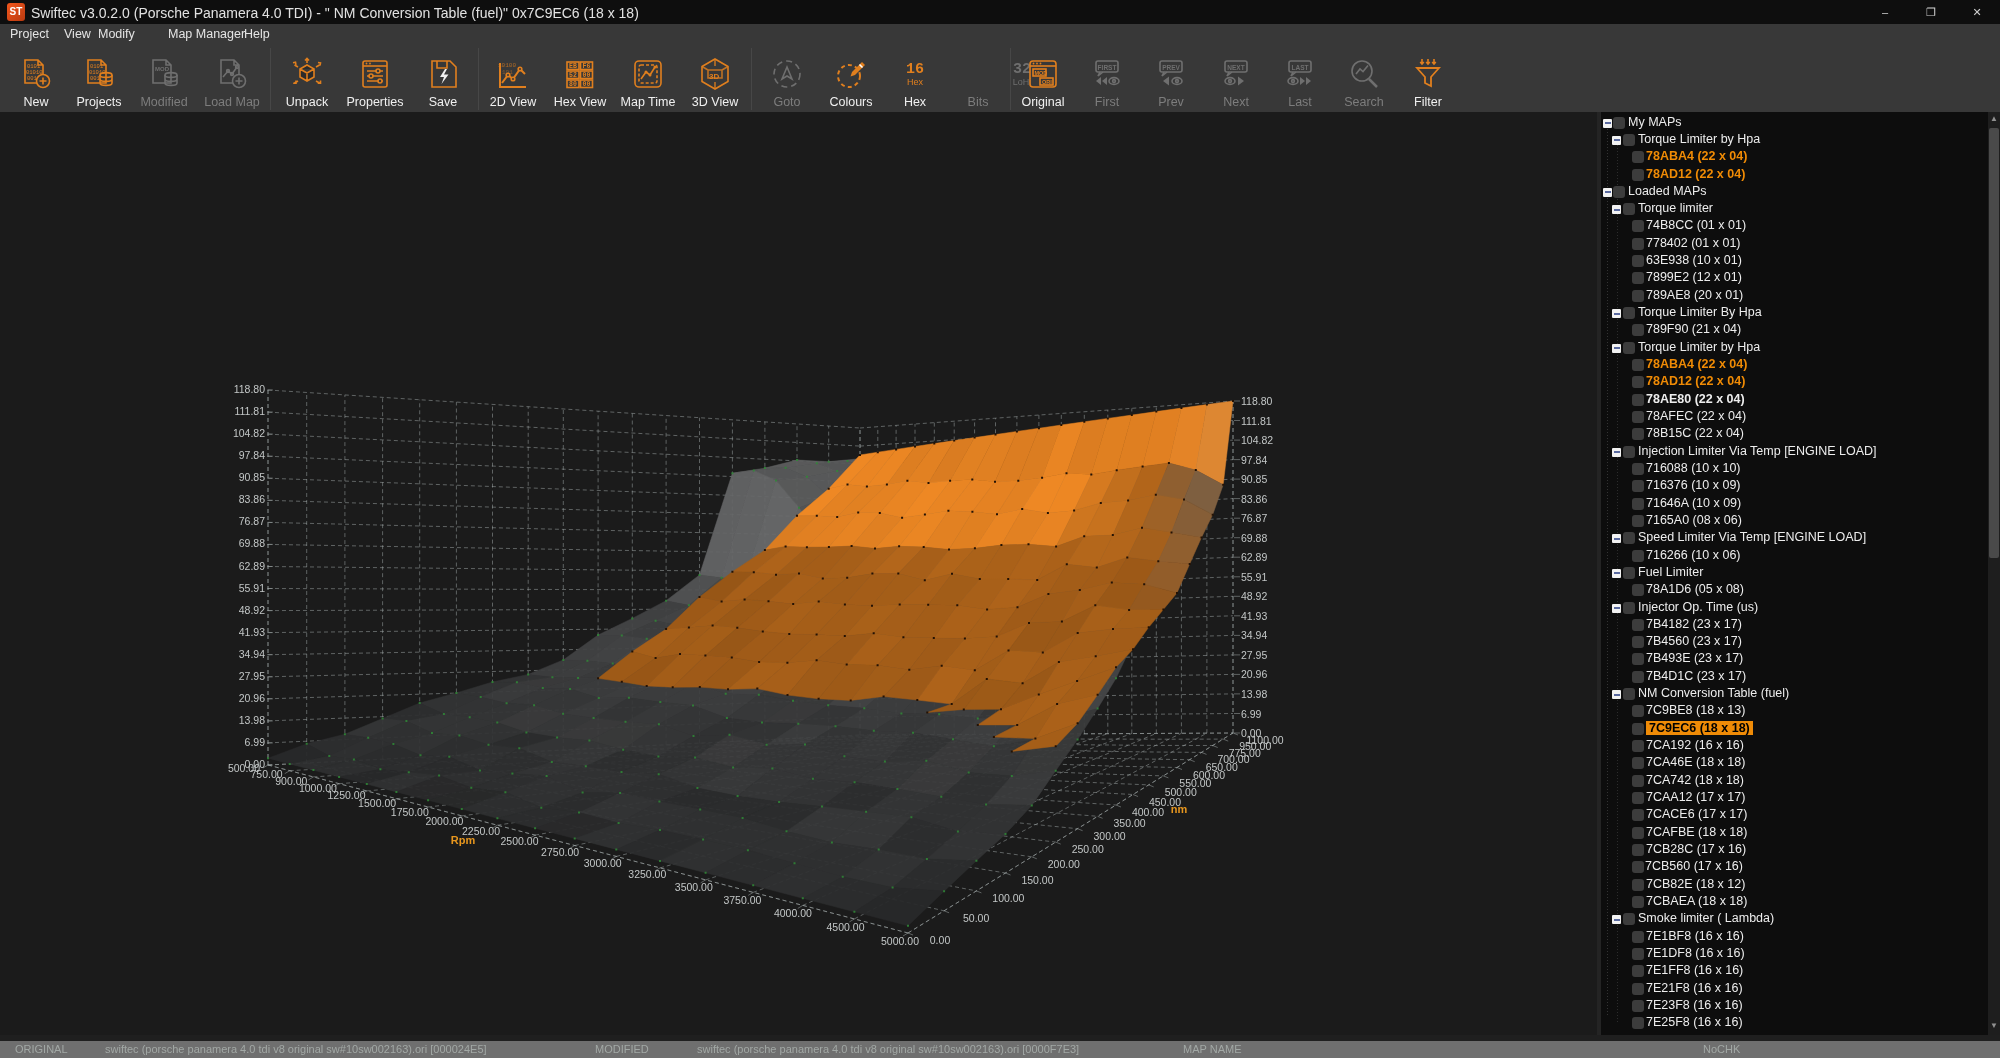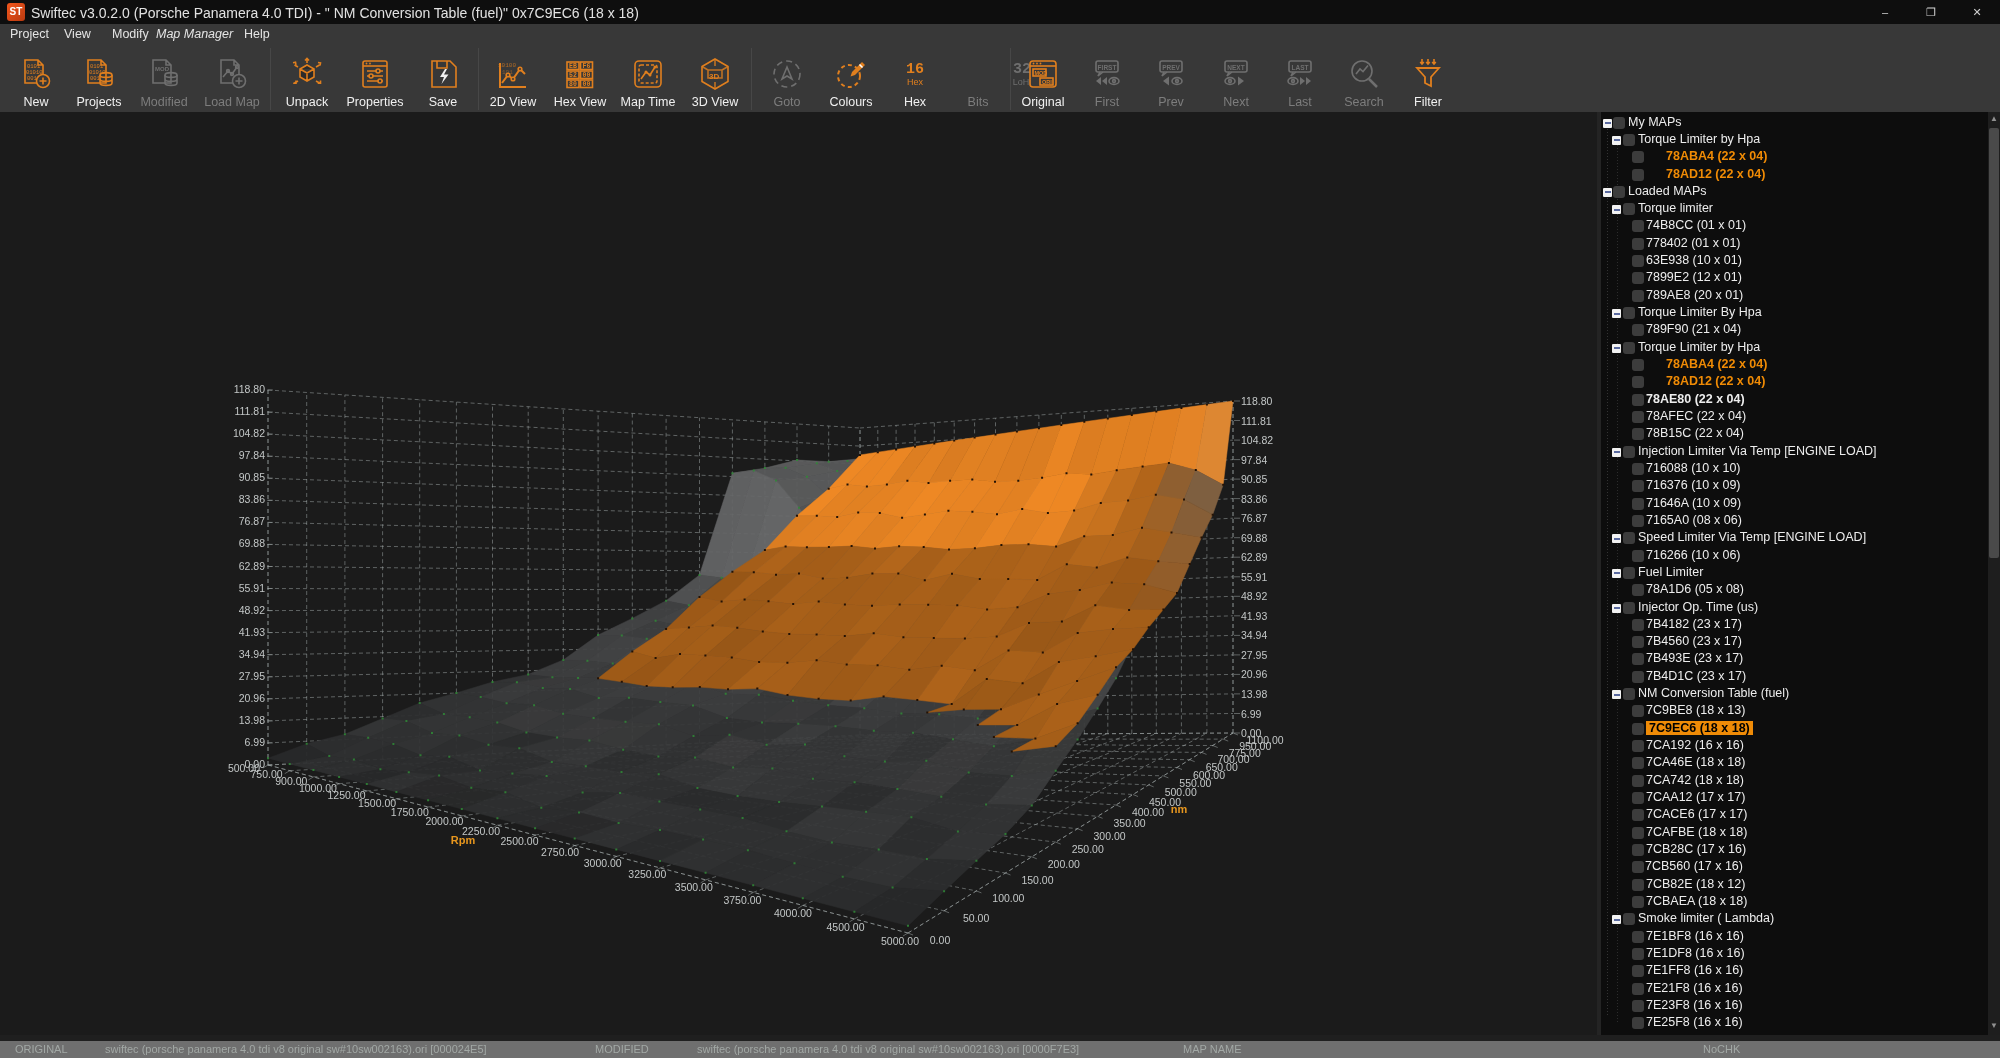--- a/index.html
+++ b/index.html
@@ -24,21 +24,21 @@
 #sb-up { position:absolute; left:0; top:0; width:12px; height:14px; color:#909090; font-size:8px; text-align:center; line-height:14px; }
 #sb-dn { position:absolute; left:0; top:907px; width:12px; height:14px; color:#909090; font-size:8px; text-align:center; line-height:14px; }
 #sb-thumb { position:absolute; left:1px; top:16px; width:10px; height:430px; background:#4a4a4a; border-radius:2px; }
 #statusbar { position:absolute; left:0; top:1041px; width:2000px; height:17px; background:#6f6f6f; }
 #statusbar span { position:absolute; top:2px; font-size:11px; color:#a2a8a5; white-space:nowrap; }
 .trow { position:absolute; height:17px; font-size:12.5px; color:#ededed; white-space:nowrap; }
 .trow .cb { position:absolute; top:2px; width:12px; height:12px; background:#3c3c3c; border-radius:3px; }
 .trow .exp { position:absolute; top:4px; width:9px; height:9px; background:#f2f2f2; border-radius:1px; }
 .trow .exp:after { content:""; position:absolute; left:1.5px; top:3.5px; width:6px; height:2px; background:#5a6aa0; }
 .trow .lbl { position:absolute; top:0px; }
-.orange { color:#f08b05; font-weight:bold;margin-left:20px; }
+.orange { color:#f08b05; font-weight:bold; }
 .hl { background:#ef8b07; color:#000; font-weight:bold; padding:0 3px; }
 svg text { user-select:none; }
 </style></head><body>
 <div id="canvas"><svg width="1597" height="923" viewBox="0 0 1597 923">
       <g>
         <line x1="268.0" y1="653.0" x2="268.0" y2="278.0" stroke="#a9b1b1" stroke-opacity="0.48" stroke-width="1" stroke-dasharray="4 3" fill="none"></line>
         <line x1="306.7" y1="651.0" x2="306.7" y2="280.5" stroke="#a9b1b1" stroke-opacity="0.48" stroke-width="1" stroke-dasharray="4 3" fill="none"></line>
         <line x1="344.9" y1="649.1" x2="344.9" y2="282.9" stroke="#a9b1b1" stroke-opacity="0.48" stroke-width="1" stroke-dasharray="4 3" fill="none"></line>
         <line x1="382.6" y1="647.2" x2="382.6" y2="285.4" stroke="#a9b1b1" stroke-opacity="0.48" stroke-width="1" stroke-dasharray="4 3" fill="none"></line>
         <line x1="419.7" y1="645.3" x2="419.7" y2="287.7" stroke="#a9b1b1" stroke-opacity="0.48" stroke-width="1" stroke-dasharray="4 3" fill="none"></line>
@@ -675,22 +675,22 @@
 <div id="titlebar">
   <div id="logo">ST</div>
   <div id="title">Swiftec v3.0.2.0 (Porsche Panamera 4.0 TDI) - " NM Conversion Table (fuel)" 0x7C9EC6 (18 x 18)</div>
   <div class="winbtn" style="left:1862px;">–</div>
   <div class="winbtn" style="left:1908px;">❐</div>
   <div class="winbtn" style="left:1954px;">✕</div>
 </div>
 <div id="menubar">
   <span style="left:10px;">Project</span>
   <span style="left:64px;">View</span>
-  <span style="left:112px;">Modify</span>
-  <span style="left:156px;font-style:italic;">Map Manager</span>
+  <span style="left:98px;">Modify</span>
+  <span style="left:168px;">Map Manager</span>
   <span style="left:244px;">Help</span>
 </div>
 <div id="toolbar">
     <div class="tbsep" style="left:270px;"></div>
 <div class="tbsep" style="left:478px;"></div>
 <div class="tbsep" style="left:751px;"></div>
 <div class="tbsep" style="left:1010px;"></div>
 <div class="tbicon" style="left:36px;"><svg width="38" height="38" viewBox="0 0 38 38" fill="none" stroke="#e07f1e" stroke-width="1.6">
         <path d="M8 5 h13 l5 5 v18 h-18 z M21 5 v5 h5"></path>
         <text x="10" y="12.5" font-size="5.5" fill="#e07f1e" stroke="none" font-family="Liberation Mono">0101</text>

